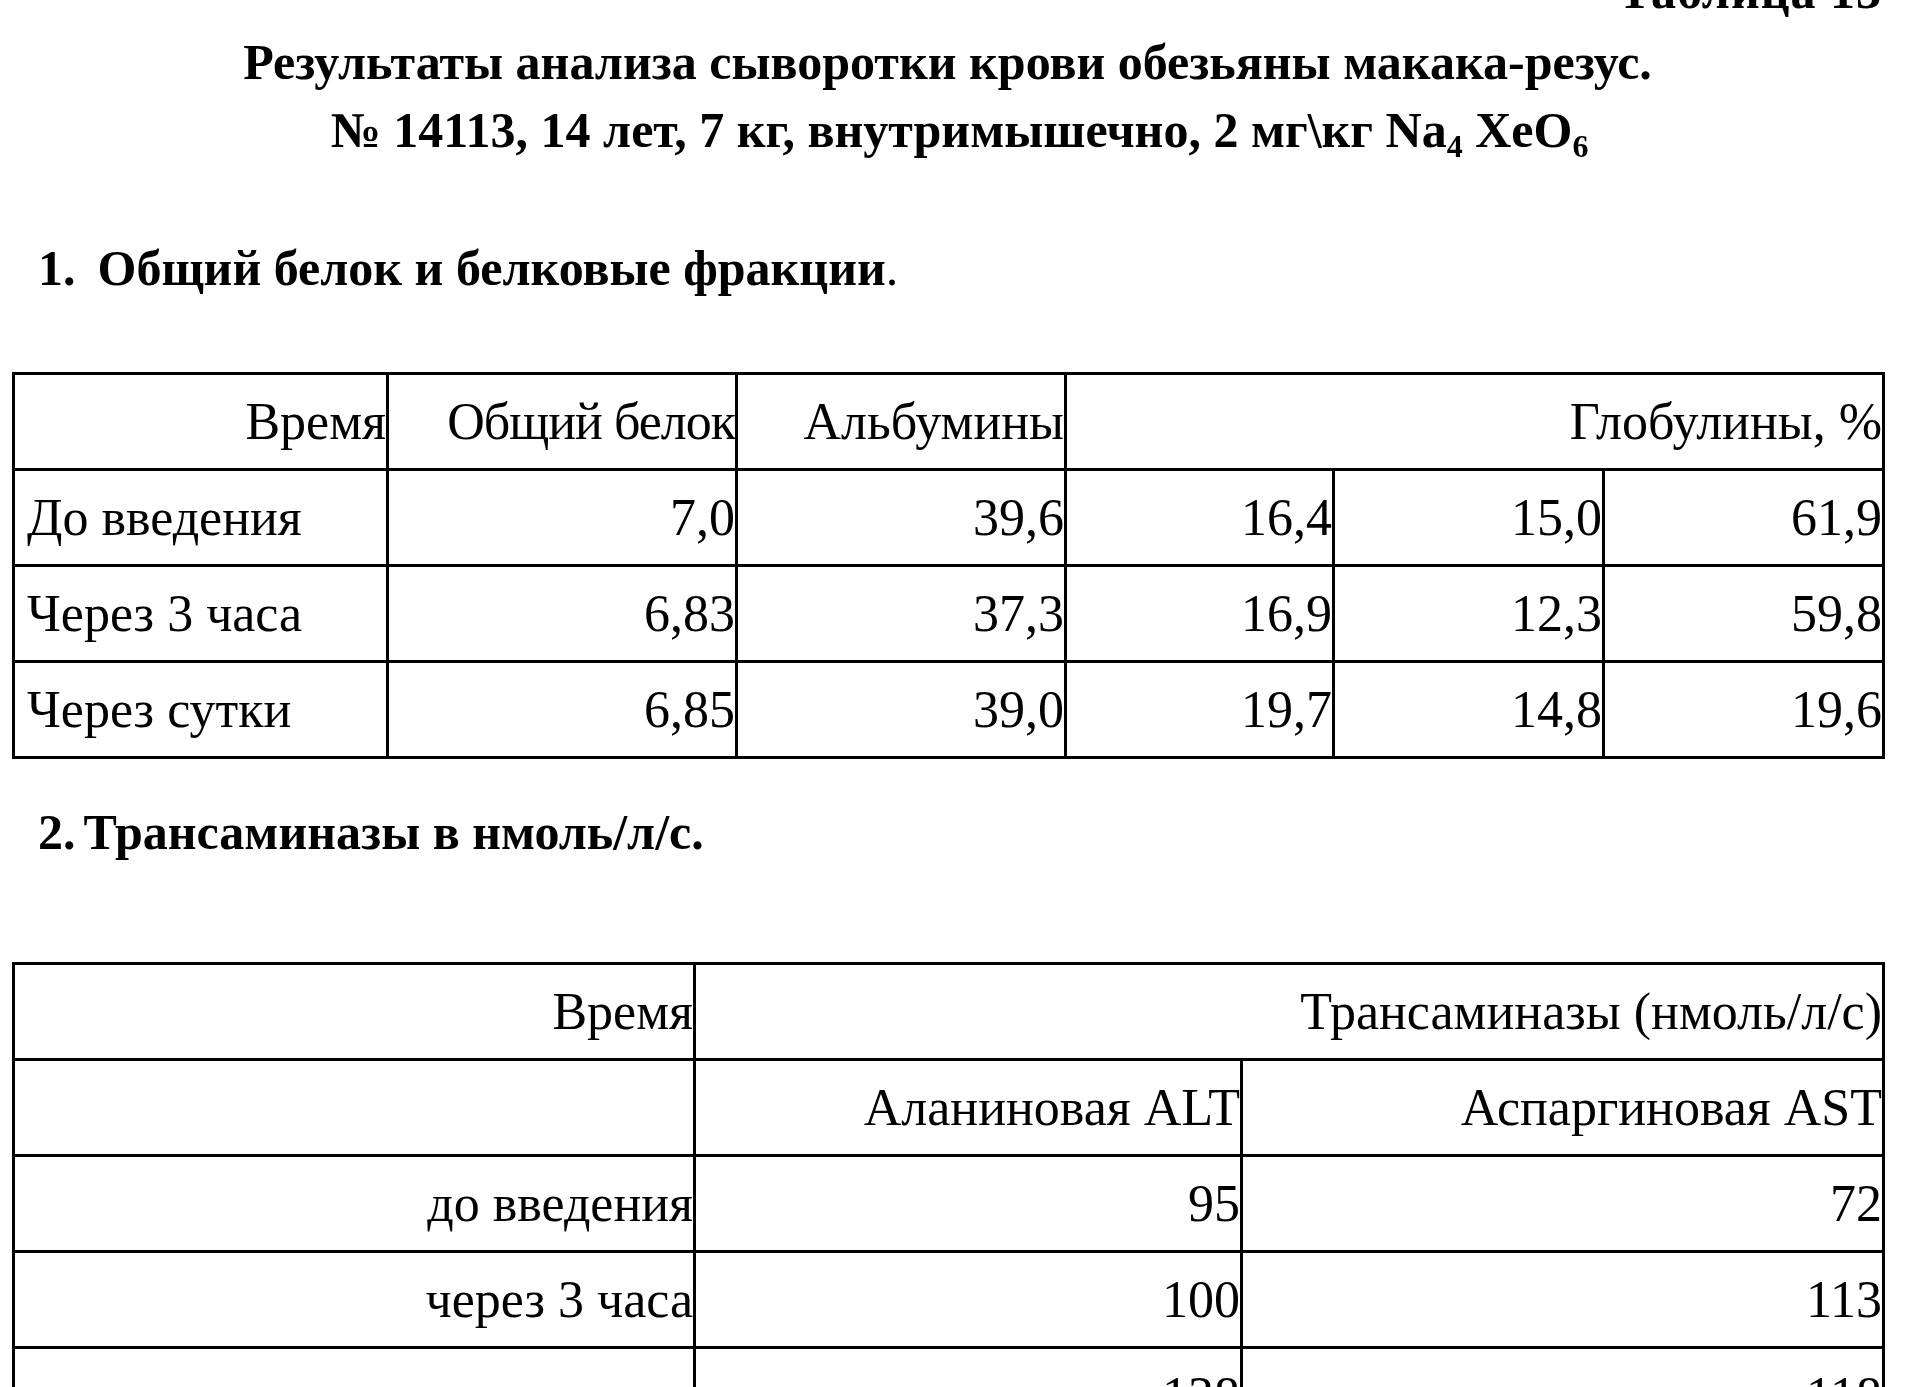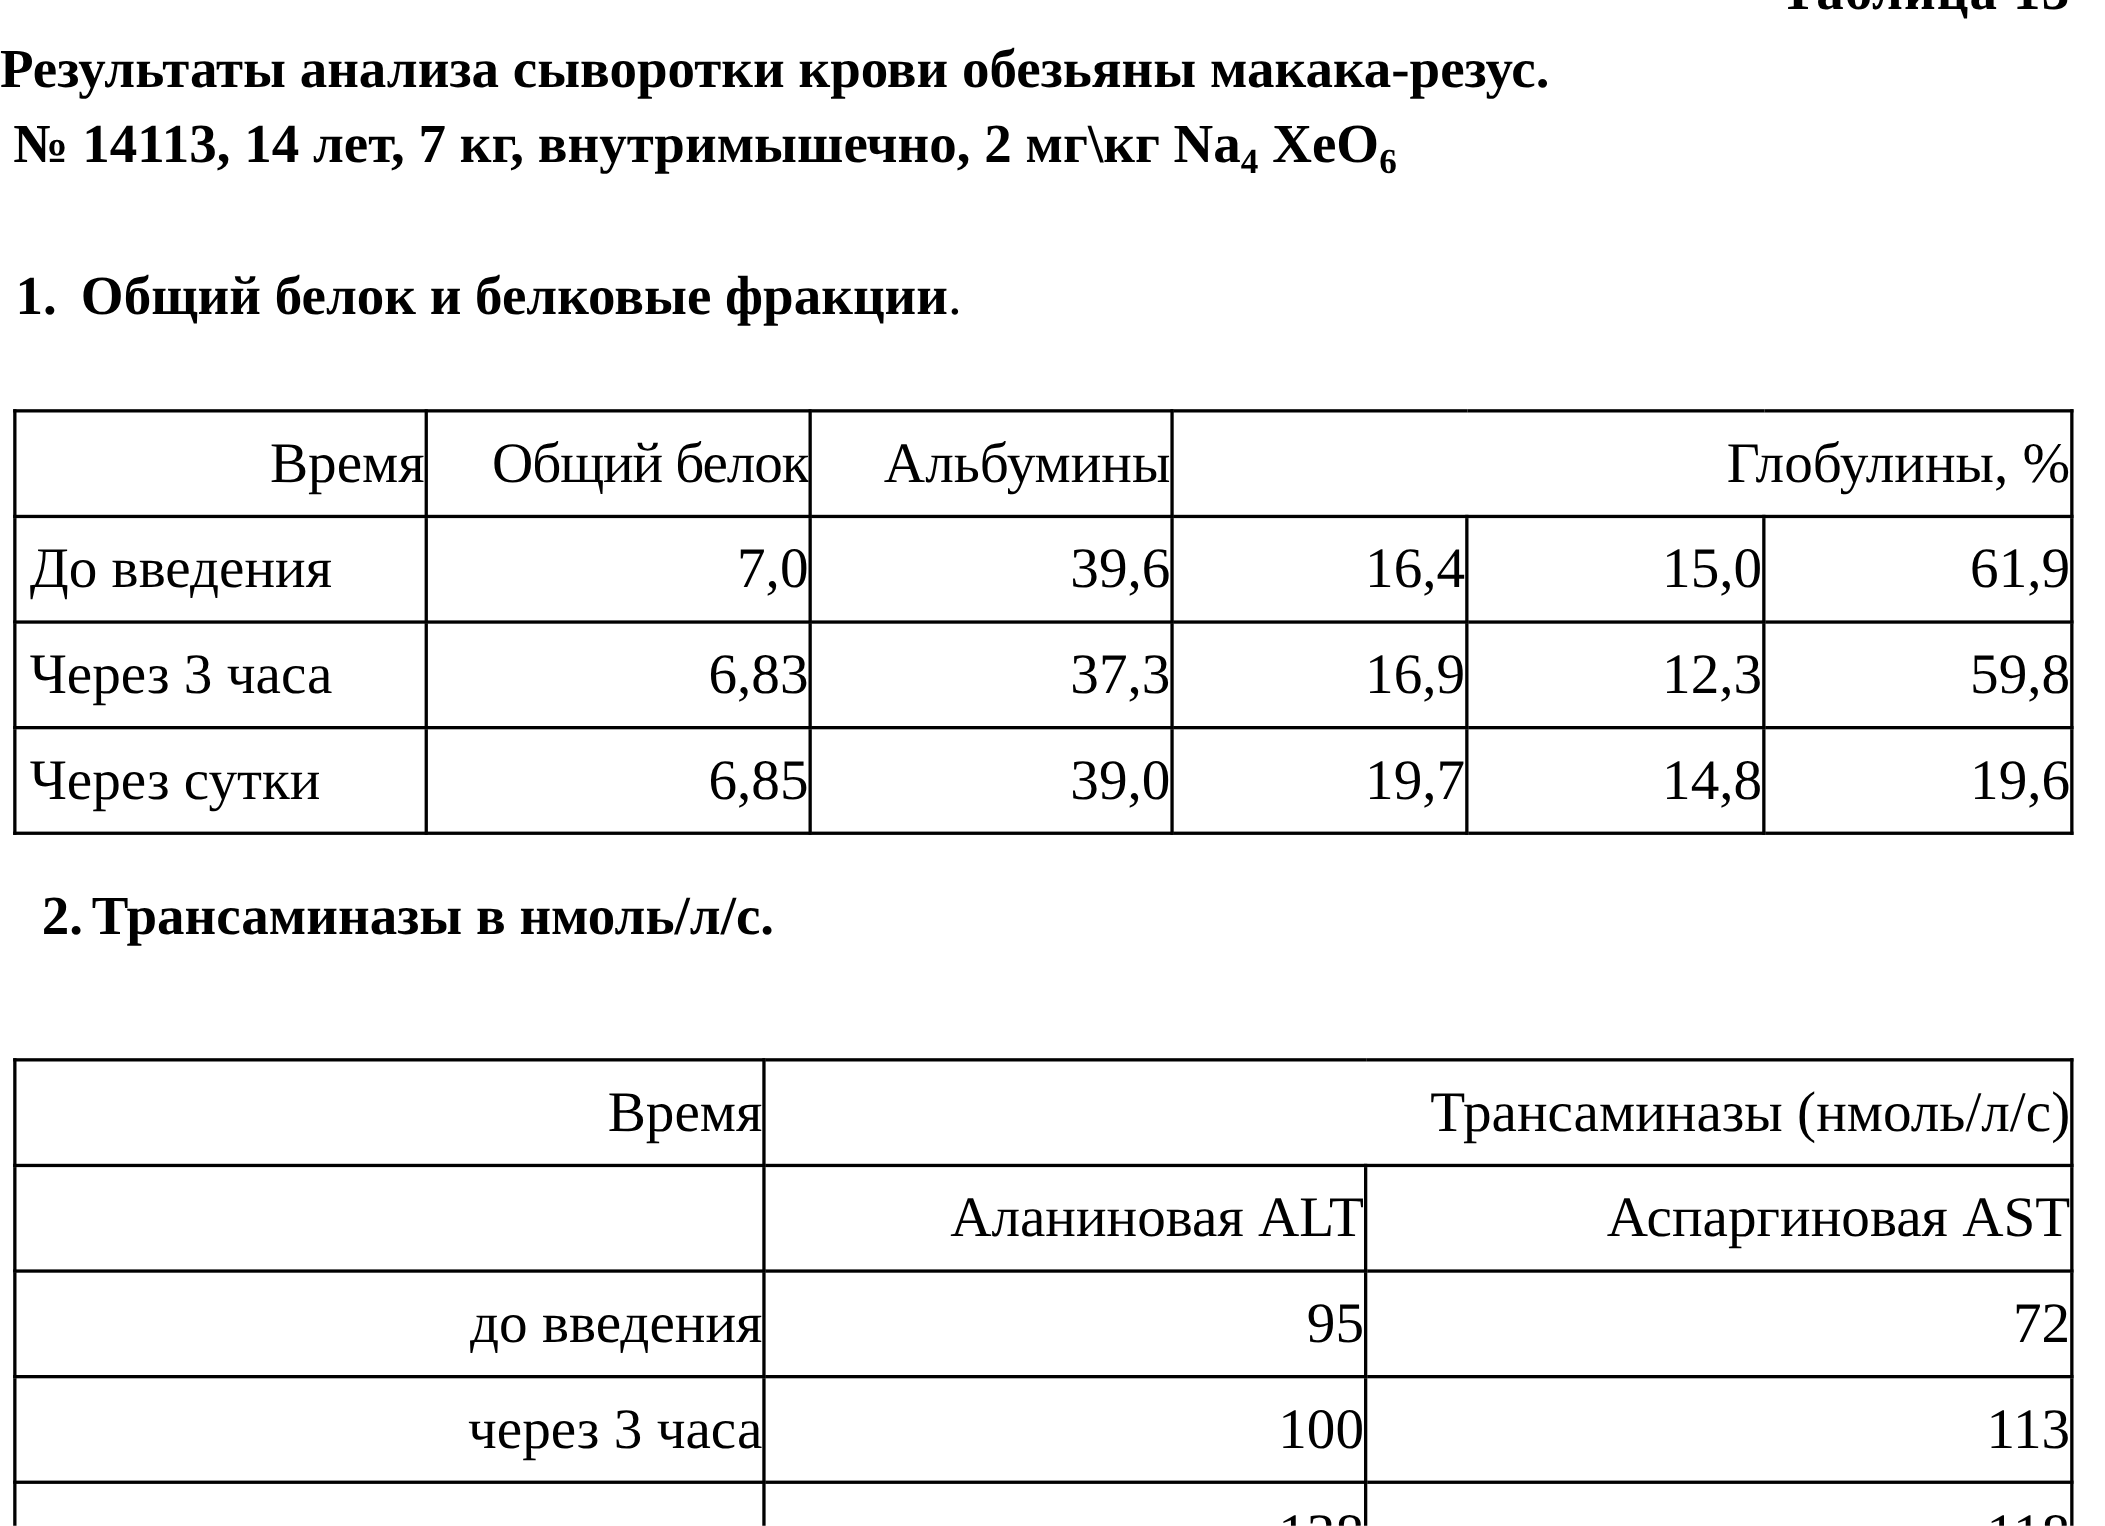--- a/index.html
+++ b/index.html
@@ -21,42 +21,42 @@
       left: 1618px;
       top: -38px;
       font-weight: bold;
       font-size: 50px;
       letter-spacing: 1px;
       white-space: nowrap;
     }
     .title {
       left: 0;
       width: 1895px;
-      text-align: left;
+      text-align: center;
       font-weight: bold;
       font-size: 50px;
       white-space: nowrap;
       line-height: 60px;
     }
     .title-1 { top: 32px; }
     .title-2 { top: 100px; padding-left: 12px; }
     .title-2 sub {
       font-size: 32px;
       vertical-align: -10px;
       line-height: 0;
     }
 
     .section-heading {
       left: 14px;
       font-weight: bold;
       font-size: 50px;
       white-space: nowrap;
       line-height: 60px;
     }
-    .sec-1 { top: 238px; }
+    .sec-1 { top: 238px; margin-left: 24px; }
     .sec-1 .num { margin-right: 22px; }
     .sec-1 .dot { font-weight: normal; }
     .sec-2 { top: 802px; margin-left: 24px; }
     .sec-2 .num { margin-right: 8px; }
 
     table.grid {
       position: absolute;
       border-collapse: collapse;
       table-layout: fixed;
       font-size: 52px;

